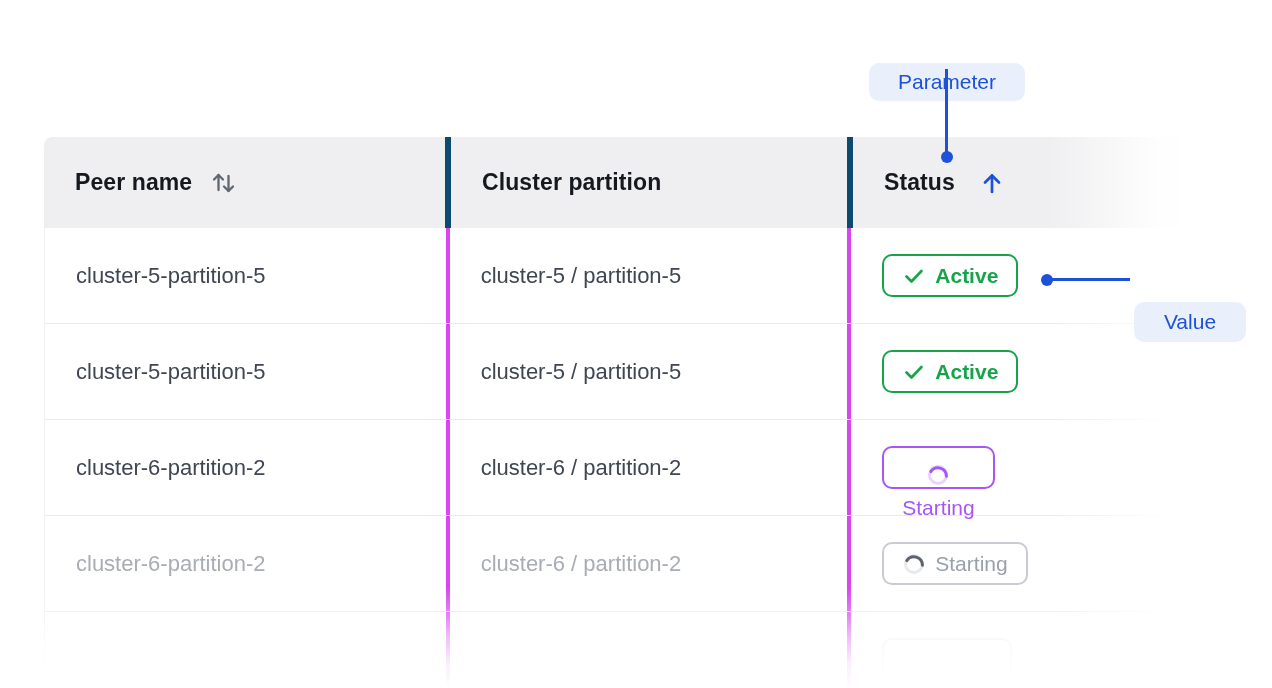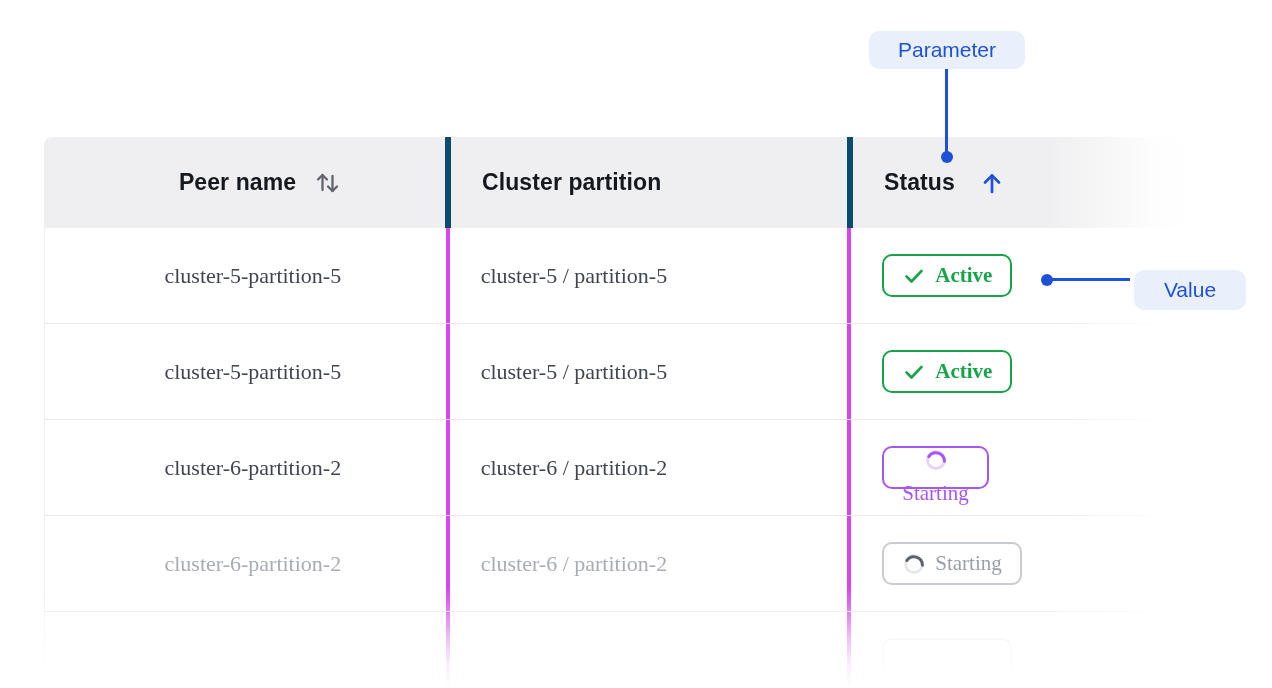--- a/index.html
+++ b/index.html
@@ -22,44 +22,44 @@
     display: flex; height: 91px;
     background: #efeff1;
     border-radius: 8px 8px 0 0;
   }
   .th {
     display: flex; align-items: center;
     box-sizing: border-box; padding-left: 31px;
     font-size: 23px; font-weight: 700; color: #15181e;
   }
   .th + .th { border-left: 6px solid #0c4a6e; }
-  .col1 { width: 401px; justify-content: center; }
+  .col1 { width: 401px; }
   .col2 { width: 402px; }
   .col3 { width: 343px; }
   .th-label { letter-spacing: 0.1px; }
   .th.col1 .th-label { margin-right: 18px; }
   .th.col3 .th-label { margin-right: 24px; }
 
   .tbody { border-left: 1px solid #f1f1f3; }
   .tr {
     display: flex; height: 96px; box-sizing: border-box;
     border-bottom: 1px solid #ebebee; background: #ffffff;
   }
   .td {
     display: flex; align-items: center;
     box-sizing: border-box; padding-left: 31px; padding-right: 16px;
-    font-size: 22px; color: #3f4652; font-family: Liberation Serif, serif;
+    font-size: 22px; color: #3f4652;
   }
   .td + .td { border-left: 4px solid #d946ef; }
   .tr.faded .td { color: #a8acb4; }
 
   
   .badge {
     display: inline-flex; align-items: center; gap: 9px;
-    height: 43px; padding: 0 18px; box-sizing: border-box;
+    height: 43px; padding: 15px 18px; box-sizing: border-box;
     border: 2px solid; border-radius: 10px;
     font-size: 21px; white-space: nowrap;
   }
   .badge.active   { border-color: #16a34a; color: #16a34a; font-weight: 600; }
   .badge.starting { border-color: #a855f7; color: #a855f7; font-weight: 500; flex-direction: column; }
   .badge.pending  { border-color: #c8ccd2; color: #99a0aa; font-weight: 500; }
   .badge.ghost    { border-color: #ededf0; width: 130px; padding: 0; }
   .badge-icon { flex: 0 0 auto; }
   .spinner-track { fill: none; }
   .spinner-arc   { fill: none; }
@@ -80,21 +80,21 @@
     position: absolute; left: 30px; top: 588px; width: 1242px; height: 100px;
     background: linear-gradient(to bottom,
       rgba(255,255,255,0) 0%, rgba(255,255,255,0.3) 25%,
       rgba(255,255,255,0.65) 50%, rgba(255,255,255,0.9) 75%, #ffffff 100%);
     z-index: 10; pointer-events: none;
   }
   .ann-pill {
     position: absolute; display: flex; align-items: center; justify-content: center;
     height: 38px; border-radius: 10px;
     background: #e9f0fc; color: #1d51d8;
-    font-size: 21px; font-weight: 500; z-index: 20;
+    font-size: 21px; font-weight: 500; z-index: 20; margin-top: 32px;
   }
   .pill-parameter { left: 869px; top: 31px; width: 156px; }
   .pill-value     { left: 1134px; top: 270px; width: 112px; height: 40px; }
   .ann-line { position: absolute; background: #1d51d8; z-index: 20; }
   .line-parameter { left: 945px; top: 69px; width: 3px; height: 83px; }
   .line-value     { left: 1052px; top: 278px; width: 78px; height: 3px; }
   .ann-dot {
     position: absolute; width: 12px; height: 12px; border-radius: 50%;
     background: #1d51d8; z-index: 20;
   }

